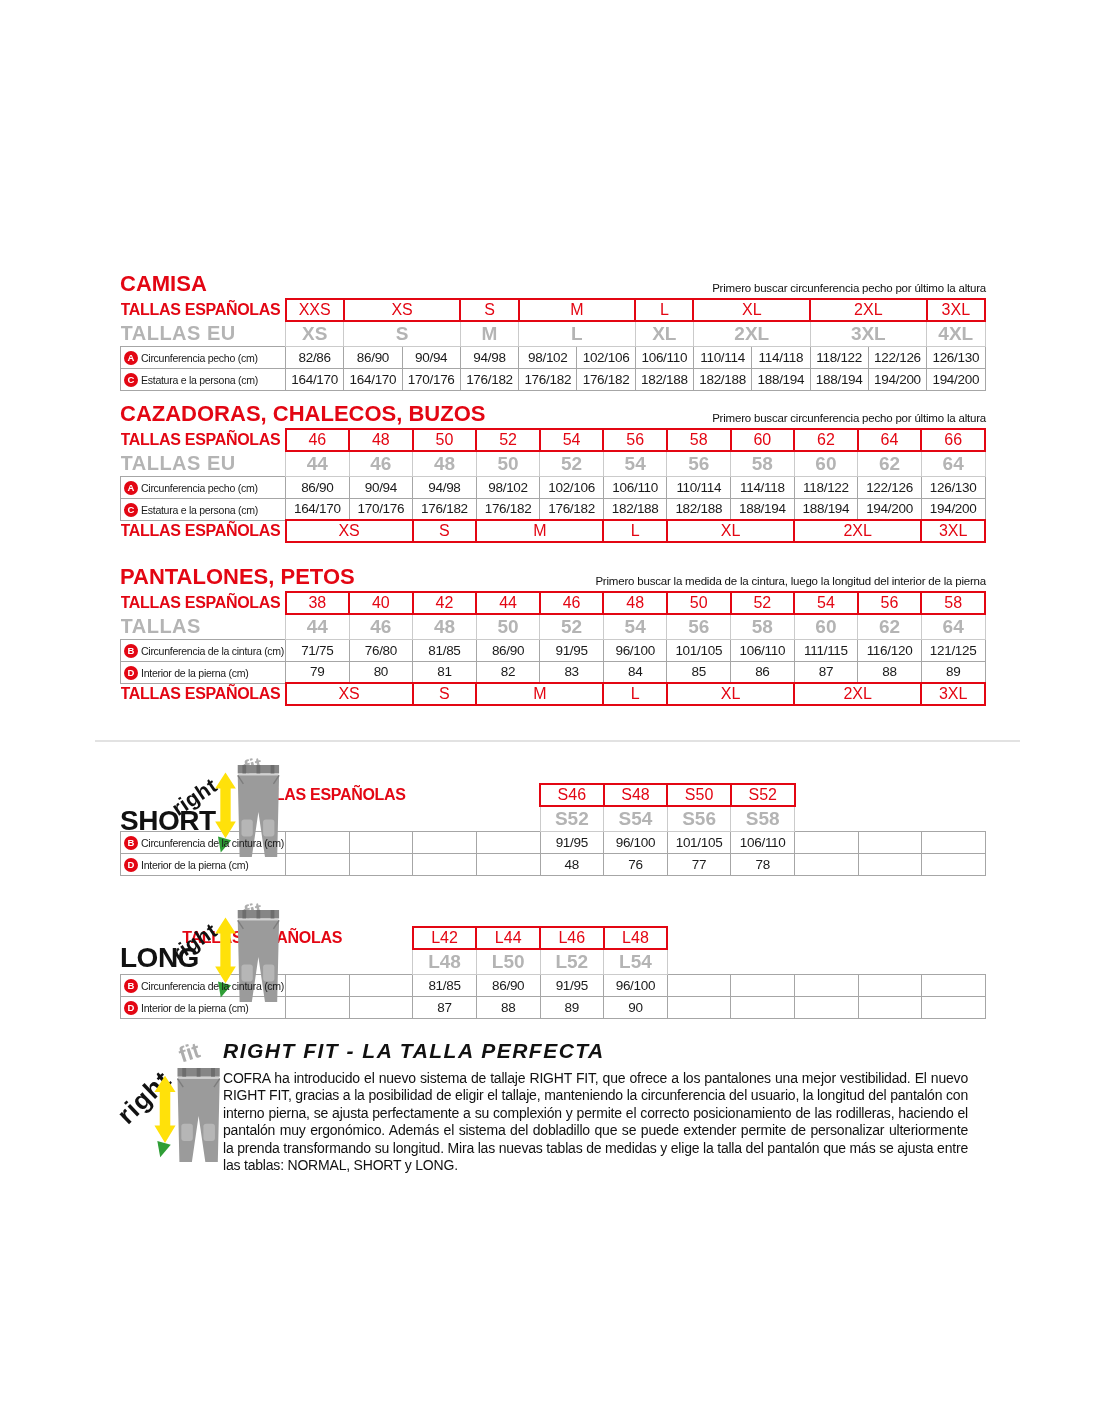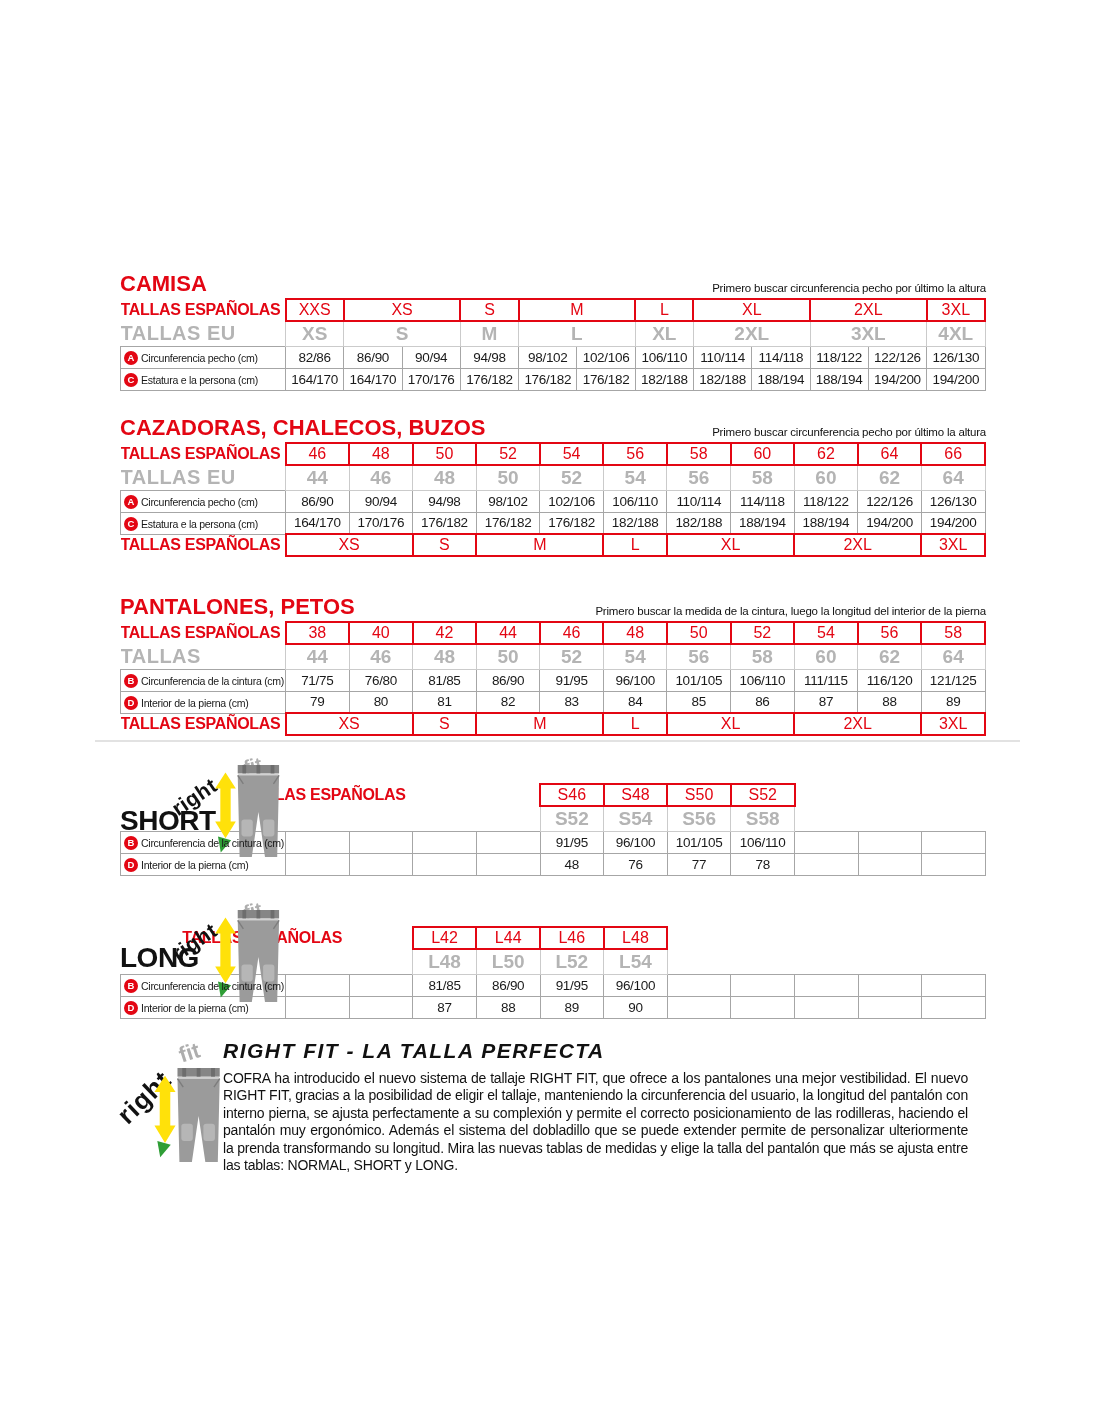--- a/index.html
+++ b/index.html
@@ -41,22 +41,22 @@
   .rf-small .rf-fit{ left:66px; top:0px; font-size:19px; transform:rotate(-14deg); }
   .rf-small .rf-pants{ left:36px; top:10px; width:70px; height:94px; }
   .rf-big{ left:0px; top:2px; width:112px; height:124px; }
   .rf-big .rf-right{ left:-2px; top:42px; font-size:26px; transform:rotate(-44deg); letter-spacing:1px; }
   .rf-big .rf-fit{ left:64px; top:0px; font-size:22px; transform:rotate(-18deg); }
   .rf-big .rf-pants{ left:38px; top:28px; width:72px; height:96px; }
 
   .side-label{ position:absolute; left:0; font-weight:bold; font-size:28px; letter-spacing:-0.5px; color:#111; }
 
   #sec-camisa{ top:272px; }
-  #sec-cazadoras{ top:416px; }
-  #sec-pantalones{ top:595px; }
+  #sec-cazadoras{ top:402px; }
+  #sec-pantalones{ top:565px; }
   #sec-short{ top:757px; }
   #sec-short .size-table{ margin-top:26px; }
   #sec-short .side-label{ top:48px; }
   #sec-long{ top:902px; }
   #sec-long .size-table{ margin-top:24px; }
   #sec-long .side-label{ top:40px; }
 
   #sec-rightfit{ top:1038px; left:115px; width:853px; }
   .rf-heading{ margin-left:108px; font-size:21px; font-weight:bold; letter-spacing:1.5px; color:#111; line-height:26px;font-style:italic; }
   .rf-para{ margin-left:108px; margin-top:6px; width:745px; font-size:14px; line-height:17.4px;

